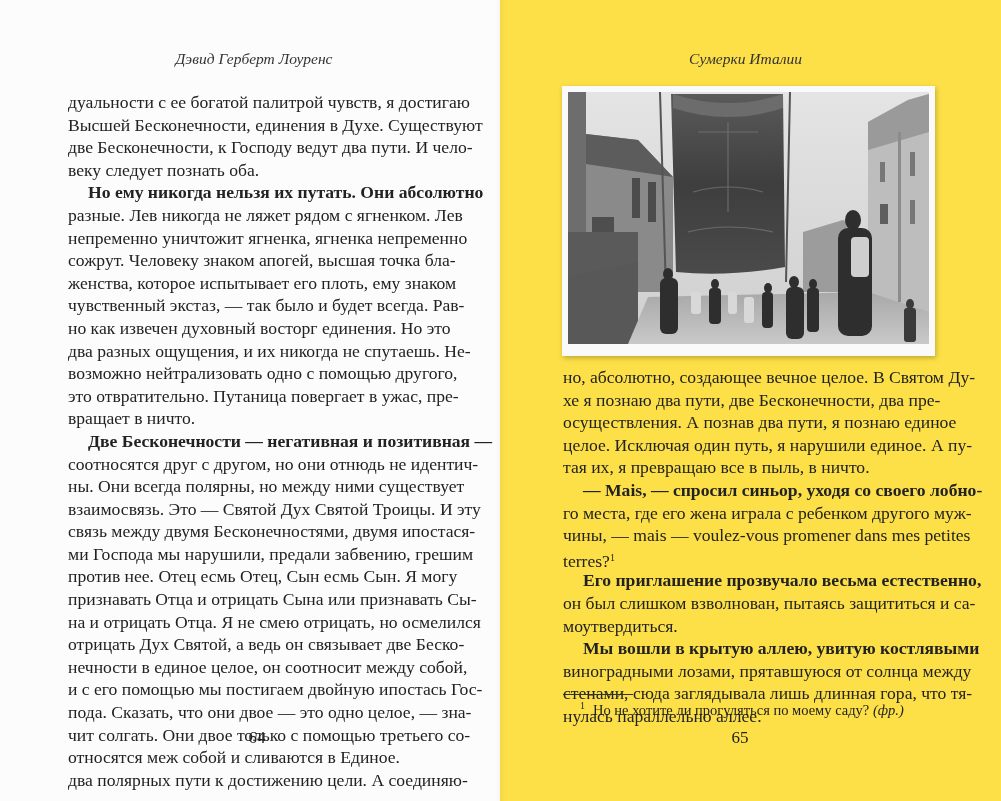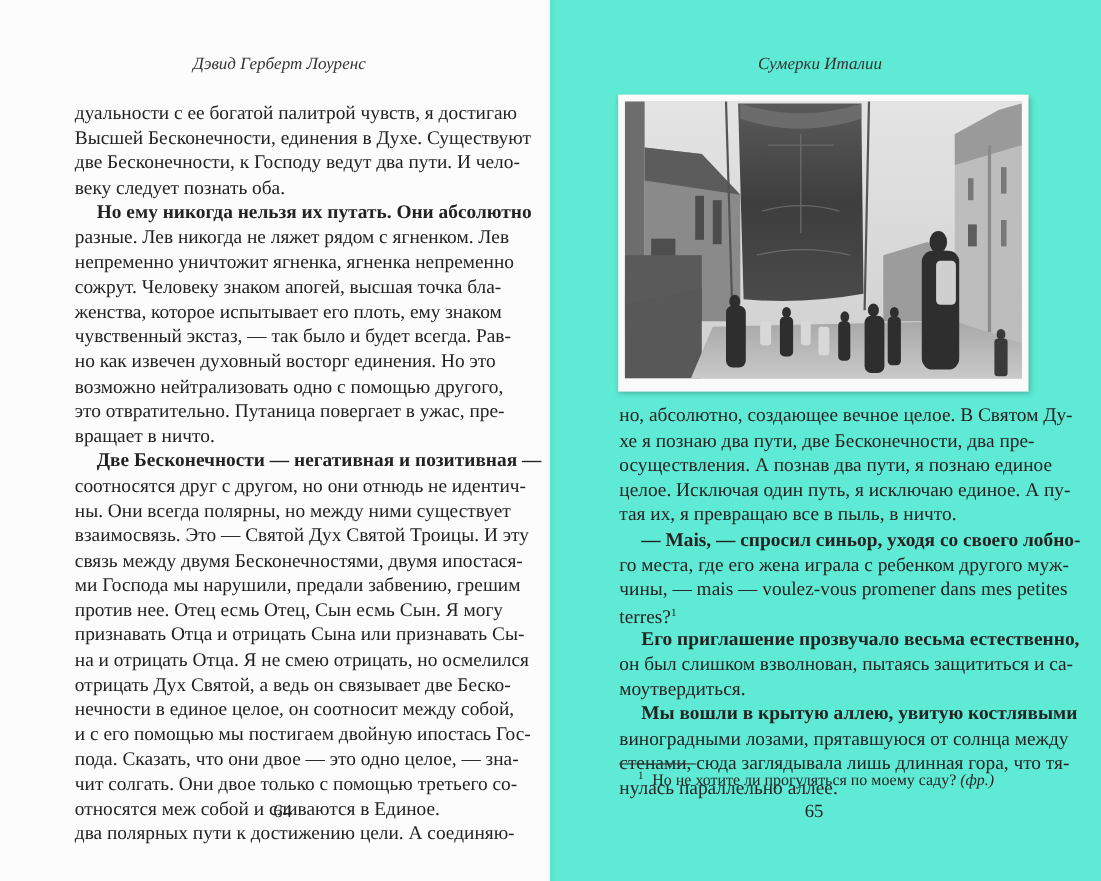--- a/index.html
+++ b/index.html
@@ -5,21 +5,21 @@
   html, body { margin: 0; padding: 0; }
   body {
     width: 1001px; height: 801px; overflow: hidden;
     background: #fdfdfd;
     font-family: "DejaVu Serif", "Liberation Serif", serif;
     color: #1e1e1e;
     position: relative;
   }
   .spread { position: absolute; inset: 0; display: flex; }
   .page { position: relative; width: 500px; height: 801px; }
-  .page.right { width: 501px; background: #5eead4; }
+  .page.right { width: 501px; background: #fde047; }
   .page.left { background: #fcfcfc; }
   .gutter {
     position: absolute; left: 496px; top: 0; width: 10px; height: 801px;
     background: linear-gradient(to right, rgba(0,0,0,0.0), rgba(0,0,0,0.035), rgba(0,0,0,0.0));
   }
   .running-head {
     position: absolute; top: 50px; left: 0; right: 0;
     text-align: center; font-style: italic;
     font-family: "Liberation Serif", serif;
     font-size: 15.5px; color: #333;
@@ -78,20 +78,21 @@
         <span class="line"><span>Высшей Бесконечности, единения в Духе. Существуют</span></span>
         <span class="line"><span>две Бесконечности, к Господу ведут два пути. И чело-</span></span>
         <span class="line last"><span>веку следует познать оба.</span></span>
         <span class="line indent"><span>Но ему никогда нельзя их путать. Они абсолютно</span></span>
         <span class="line"><span>разные. Лев никогда не ляжет рядом с ягненком. Лев</span></span>
         <span class="line"><span>непременно уничтожит ягненка, ягненка непременно</span></span>
         <span class="line"><span>сожрут. Человеку знаком апогей, высшая точка бла-</span></span>
         <span class="line"><span>женства, которое испытывает его плоть, ему знаком</span></span>
         <span class="line"><span>чувственный экстаз, — так было и будет всегда. Рав-</span></span>
         <span class="line"><span>но как извечен духовный восторг единения. Но это</span></span>
+        <span class="line"><span>два разных ощущения, и их никогда не спутаешь. Не-</span></span>
         <span class="line"><span>возможно нейтрализовать одно с помощью другого,</span></span>
         <span class="line"><span>это отвратительно. Путаница повергает в ужас, пре-</span></span>
         <span class="line last"><span>вращает в ничто.</span></span>
         <span class="line indent"><span>Две Бесконечности — негативная и позитивная —</span></span>
         <span class="line"><span>соотносятся друг с другом, но они отнюдь не идентич-</span></span>
         <span class="line"><span>ны. Они всегда полярны, но между ними существует</span></span>
         <span class="line"><span>взаимосвязь. Это — Святой Дух Святой Троицы. И эту</span></span>
         <span class="line"><span>связь между двумя Бесконечностями, двумя ипостася-</span></span>
         <span class="line"><span>ми Господа мы нарушили, предали забвению, грешим</span></span>
         <span class="line"><span>против нее. Отец есмь Отец, Сын есмь Сын. Я могу</span></span>
@@ -188,21 +189,21 @@
             <rect x="336" y="216" width="12" height="34" rx="3"></rect>
           </g>
         </svg>
       </div>
     </div>
 
     <div class="text" id="right-text">
         <span class="line"><span>но, абсолютно, создающее вечное целое. В Святом Ду-</span></span>
         <span class="line"><span>хе я познаю два пути, две Бесконечности, два пре-</span></span>
         <span class="line"><span>осуществления. А познав два пути, я познаю единое</span></span>
-        <span class="line"><span>целое. Исключая один путь, я исключаю единое. А пу-</span></span>
+        <span class="line"><span>целое. Исключая один путь, я нарушили единое. А пу-</span></span>
         <span class="line last"><span>тая их, я превращаю все в пыль, в ничто.</span></span>
         <span class="line indent"><span>— Mais, — спросил синьор, уходя со своего лобно-</span></span>
         <span class="line"><span>го места, где его жена играла с ребенком другого муж-</span></span>
         <span class="line"><span>чины, — mais — voulez-vous promener dans mes petites</span></span>
         <span class="line last"><span>terres?</span><sup>1</sup></span>
         <span class="line indent"><span>Его приглашение прозвучало весьма естественно,</span></span>
         <span class="line"><span>он был слишком взволнован, пытаясь защититься и са-</span></span>
         <span class="line last"><span>моутвердиться.</span></span>
         <span class="line indent"><span>Мы вошли в крытую аллею, увитую костлявыми</span></span>
         <span class="line"><span>виноградными лозами, прятавшуюся от солнца между</span></span>

